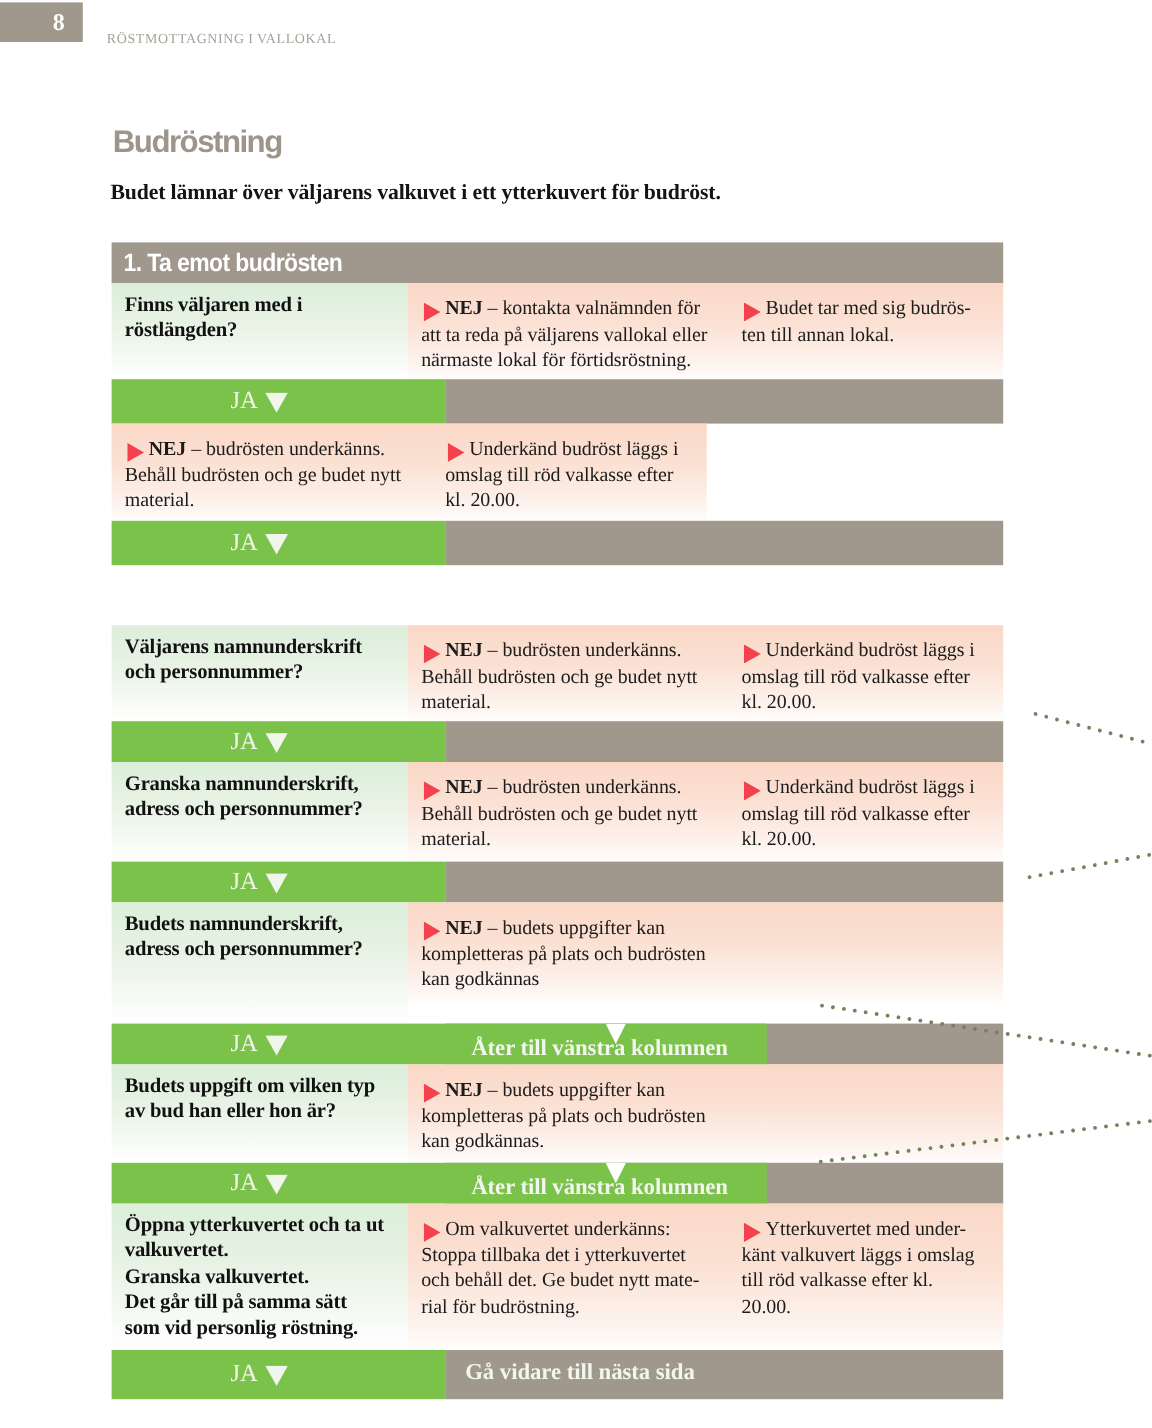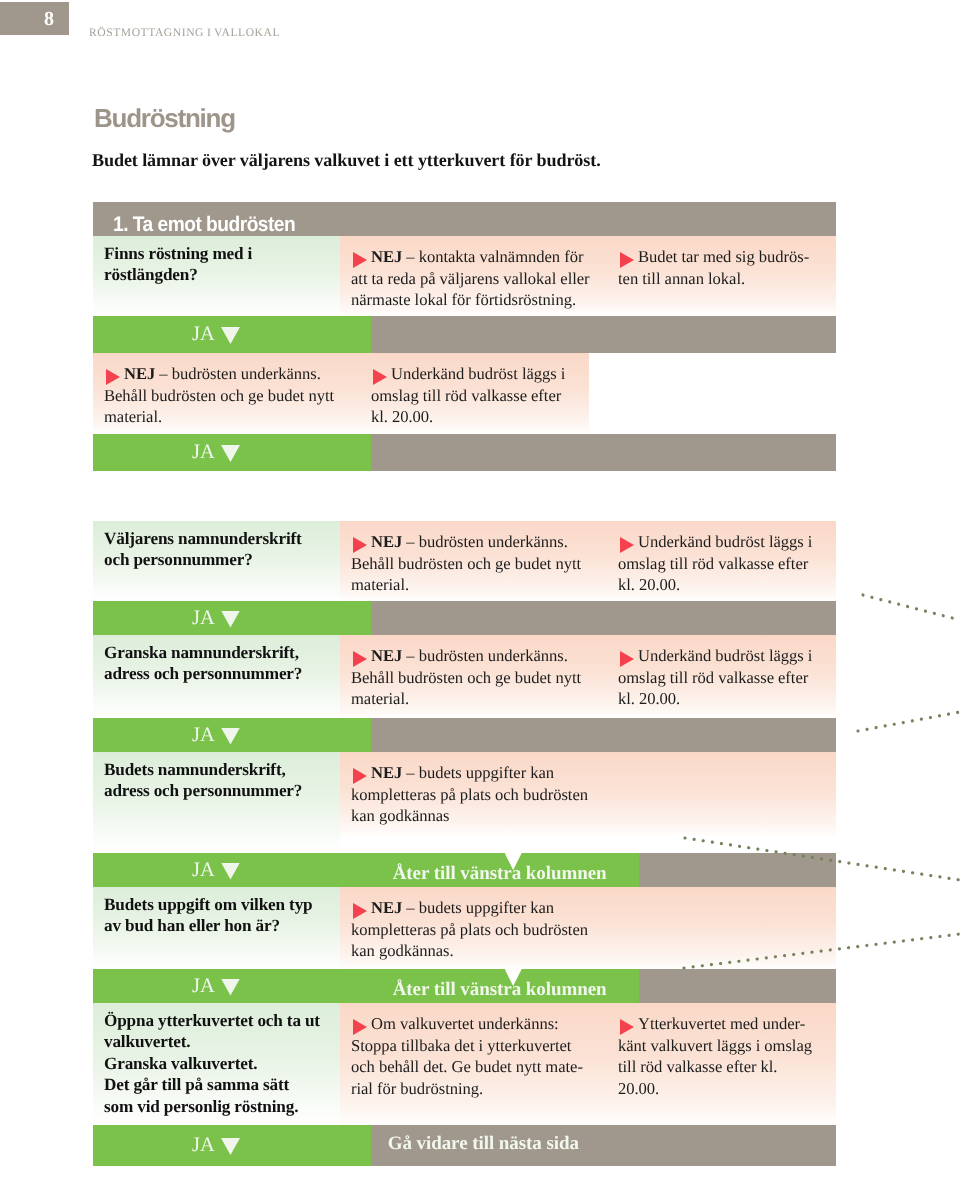--- a/index.html
+++ b/index.html
@@ -19,21 +19,21 @@
 
   
   #doc-title{left:94px;top:103px;color:#9d948a;font-family:"Liberation Sans",sans-serif;
       font-weight:bold;font-size:26px;letter-spacing:-1.25px}
   #doc-subtitle{left:92px;top:150px;color:#141414;
       font-weight:bold;font-size:18.1px;letter-spacing:-0.1px}
 
   
   .tbl{left:93px;width:743px}
   .sec-head{height:34px;background:#a0988c;color:#fff;
-      display:flex;align-items:flex-end;padding-left:20px;overflow:hidden}
+      display:flex;align-items:center;padding-left:10px;overflow:hidden}
   .sec-head > span{font-family:"Liberation Sans",sans-serif;font-weight:bold;font-size:21px;
       letter-spacing:-0.55px;display:inline-block;transform:scaleX(0.912);transform-origin:left center;
       white-space:nowrap;position:relative;top:1px}
   .row{position:relative;display:flex;width:743px}
   .c1{width:247px;position:relative;overflow:hidden;
       background:linear-gradient(to bottom,#dceeda 0%,#e8f3e5 45%,#f9fcf8 85%,#ffffff 100%)}
   .c23{width:496px;position:relative;display:flex;overflow:hidden;
       background:linear-gradient(to bottom,#fad8c8 0%,#fbe2d5 45%,#fdf4ef 85%,#fffefd 100%)}
   .c2{width:267px;position:relative}
   .c3{width:229px;position:relative}
@@ -70,21 +70,21 @@
 <div class="abs" id="running-head">RÖSTMOTTAGNING I VALLOKAL</div>
 <div class="abs" id="doc-title">Budröstning</div>
 <div class="abs" id="doc-subtitle">Budet lämnar över väljarens valkuvet i ett ytterkuvert för budröst.</div>
 
 <div class="abs tbl" id="sec1" style="top:202px">
   <div class="sec-head" style="height:34px">
       <span>1. Ta emot budrösten</span>
     </div>
   <div class="row">
     <div class="c1" style="height:80px">
-      <div class="q"><span>Finns röstning med i</span><br><span>röstlängden?</span></div>
+      <div class="q"><span>Finns väljaren med i</span><br><span>röstlängden?</span></div>
     </div>
     <div class="c23" style="height:80px">
       <div class="c2">
         <div class="t"><span class="arrow"></span><span class="ind"></span><b>NEJ</b><span> –  kontakta valnämnden för</span><br><span>att ta reda på väljarens vallokal eller</span><br><span>närmaste lokal för förtidsröstning.</span></div>
       </div>
       <div class="c3">
         <div class="t"><span class="arrow"></span><span class="ind"></span><span>Budet tar med sig budrös-</span><br><span>ten till annan lokal.</span></div>
       </div>
     </div>
   </div>

